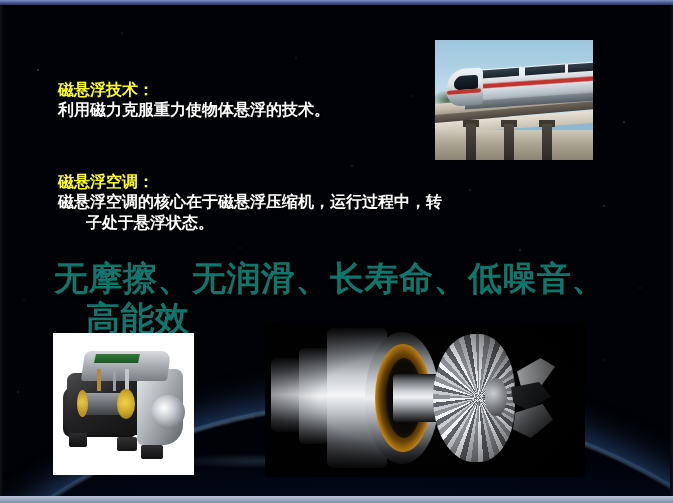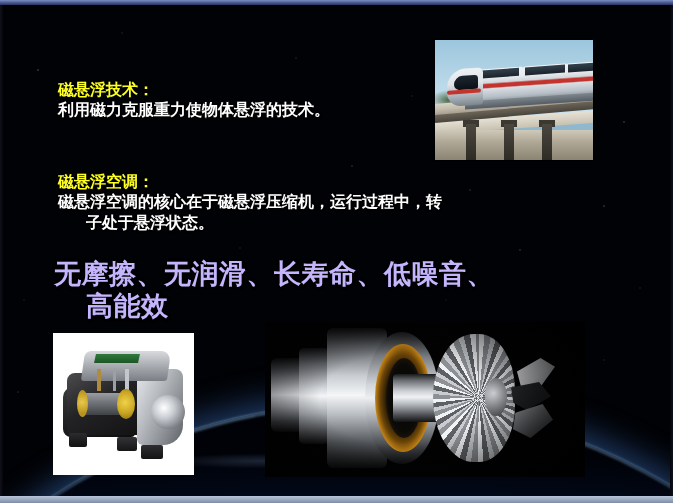--- a/index.html
+++ b/index.html
@@ -198,22 +198,22 @@
 
   #block-tech      { left: 58px; top: 80px; }
   #block-ac        { left: 58px; top: 172px; width: 540px; }
   #block-ac .txt-white { width: 500px; }
   .indent-line { padding-left: 28px; }
 
   .big-yellow {
     position: absolute;
     left: 54px; top: 258px;
     width: 560px;
-    color: #c4b5fd;
-    font-size: 27px;
+    color: #0f766e;
+    font-size: 34px;
     font-weight: bold;
     line-height: 1.18;
     letter-spacing: 0.5px;
     text-shadow: 1px 1px 2px #000, 0 0 3px rgba(0,0,0,.9);
     z-index: 20;
   }
   .big-yellow .l2 { padding-left: 32px; }
 
   
   .photo-train {

